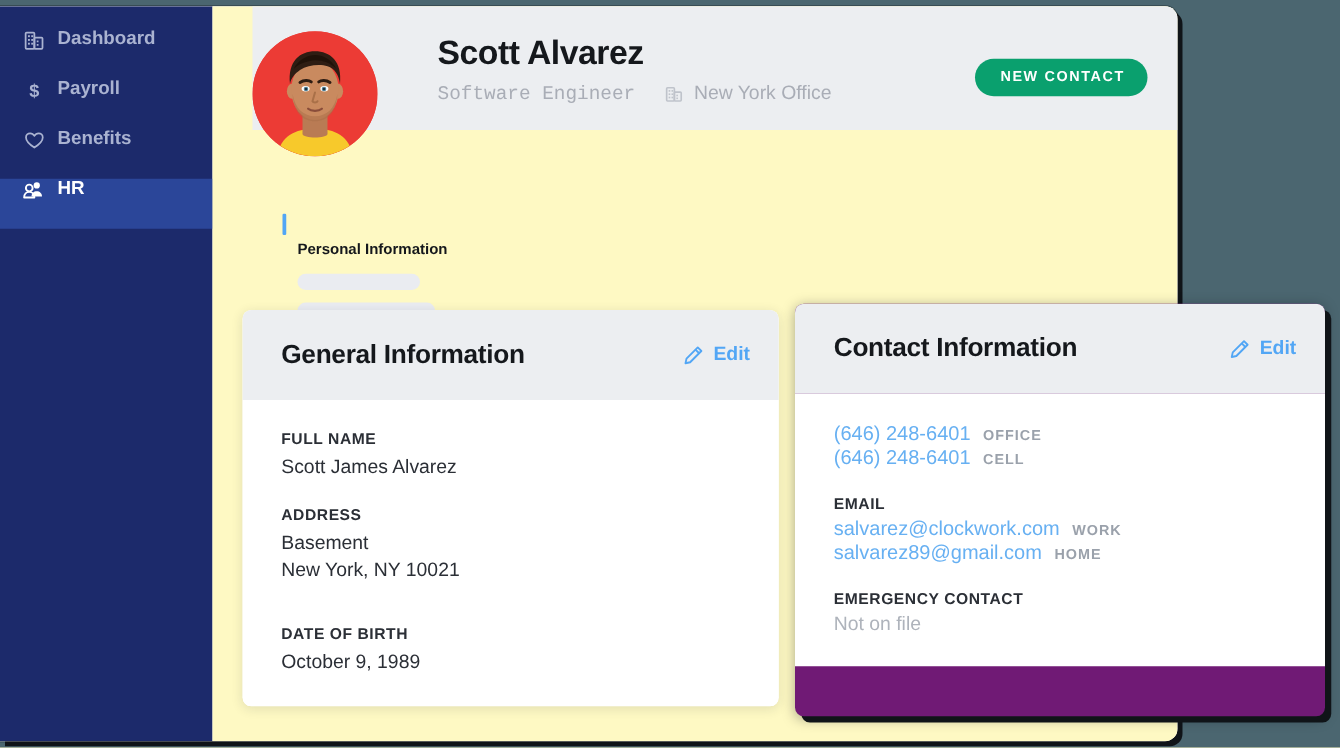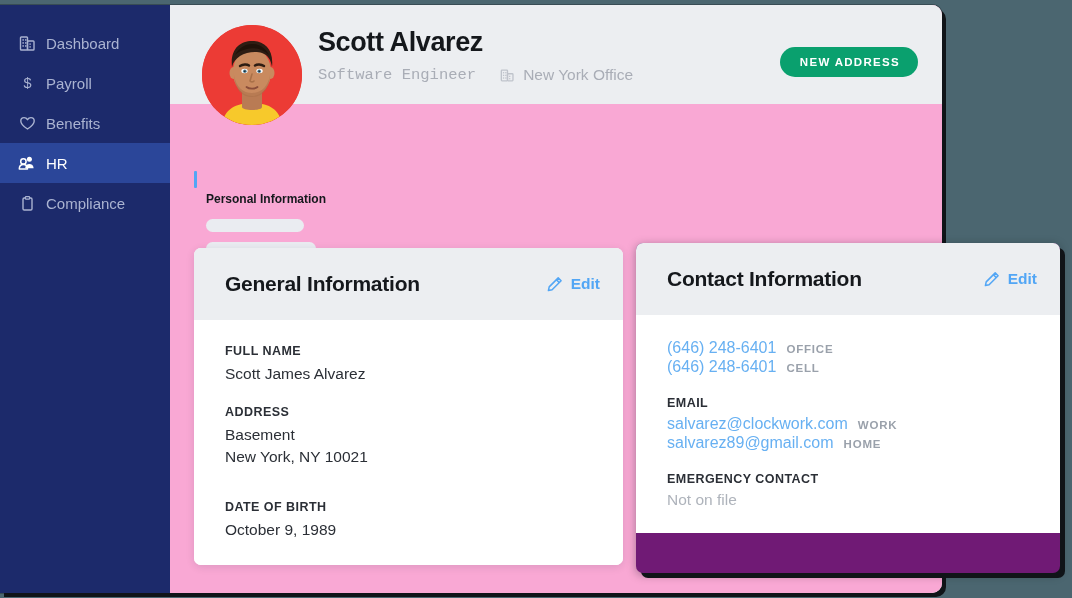--- a/index.html
+++ b/index.html
@@ -34,27 +34,27 @@
   
   #sidebar {
     width: 170px;
     flex: 0 0 170px;
     background: #1c2a6b;
     padding-top: 18px;
     box-sizing: border-box;
   }
   .nav-item {
     display: flex;
-    align-items: center;
+    align-items: flex-start;
     height: 40px;
     padding-left: 18px;
     box-sizing: border-box;
     color: #aab3d1;
     font-size: 15px;
-    font-weight: normal;
+    font-weight: bold;
     cursor: pointer;
     user-select: none;
   }
   .nav-item.active {
     background: #2b4699;
     color: #ffffff;
   }
   .nav-icon {
     width: 18px;
     height: 18px;
@@ -64,22 +64,23 @@
     align-items: center;
     justify-content: center;
   }
   .nav-icon svg { display: block; }
   .nav-label { line-height: 1; }
 
   
   #content-col {
     flex: 1 1 auto;
     position: relative;
-    background: #f9a8d4;
+    background: #fef9c3;
     min-width: 0;
+    padding-left: 32px;
   }
 
   
   #profile-header {
     height: 99px;
     background: #eceef1;
     position: relative;
     box-sizing: border-box;
   }
   #avatar {
@@ -330,29 +331,20 @@
         <svg width="18" height="18" viewBox="0 0 18 18">
           <circle cx="11.4" cy="5.3" r="2.5" fill="#ffffff"></circle>
           <path d="M7.2 14.2 C7.2 11.6 9.1 10 11.4 10 C13.7 10 15.6 11.6 15.6 14.2 Z" fill="#ffffff"></path>
           <circle cx="5.4" cy="7.4" r="2.7" fill="none" stroke="#ffffff" stroke-width="1.5"></circle>
           <path d="M1.3 15 C1.3 12.2 3.1 10.5 5.4 10.5 C7.7 10.5 9.5 12.2 9.5 15 Z" fill="none" stroke="#ffffff" stroke-width="1.5" stroke-linejoin="round"></path>
         </svg>
       </span>
       <span class="nav-label">HR</span>
     </div>
 
-    <div class="nav-item">
-      <span class="nav-icon">
-        <svg width="17" height="17" viewBox="0 0 17 17">
-          <rect x="4" y="3" width="9" height="12" rx="1.2" fill="none" stroke="#aab3d1" stroke-width="1.4"></rect>
-          <rect x="6.4" y="1.6" width="4.2" height="2.6" rx="0.8" fill="#1c2a6b" stroke="#aab3d1" stroke-width="1.3"></rect>
-        </svg>
-      </span>
-      <span class="nav-label">Compliance</span>
-    </div>
   </nav>
 
   <div id="content-col">
 
     <header id="profile-header">
 
       <div id="header-text">
         <div id="employee-name">Scott Alvarez</div>
         <div id="employee-meta">
           <span id="employee-role">Software Engineer</span>
@@ -369,21 +361,21 @@
                 <rect x="5.9" y="10.6" width="1.5" height="1.5" fill="#bfc3cb"></rect>
                 <rect x="10.3" y="8.8" width="1.4" height="1.4" fill="#bfc3cb"></rect>
                 <rect x="10.3" y="11.4" width="1.4" height="1.4" fill="#bfc3cb"></rect>
               </svg>
             </span>
             <span>New York Office</span>
           </span>
         </div>
       </div>
 
-      <div id="status-badge">NEW ADDRESS</div>
+      <div id="status-badge">NEW CONTACT</div>
     </header>
 
     <div id="avatar">
       <svg width="100" height="100" viewBox="0 0 100 100">
         <rect width="100" height="100" fill="#ec3b35"></rect>
 
         <path d="M20 100 C22 84 34 78 50 78 C66 78 78 84 80 100 Z" fill="#f7c92b"></path>
 
         <path d="M40 66 L40 82 C40 86 60 86 60 82 L60 66 Z" fill="#b97b54"></path>
 

